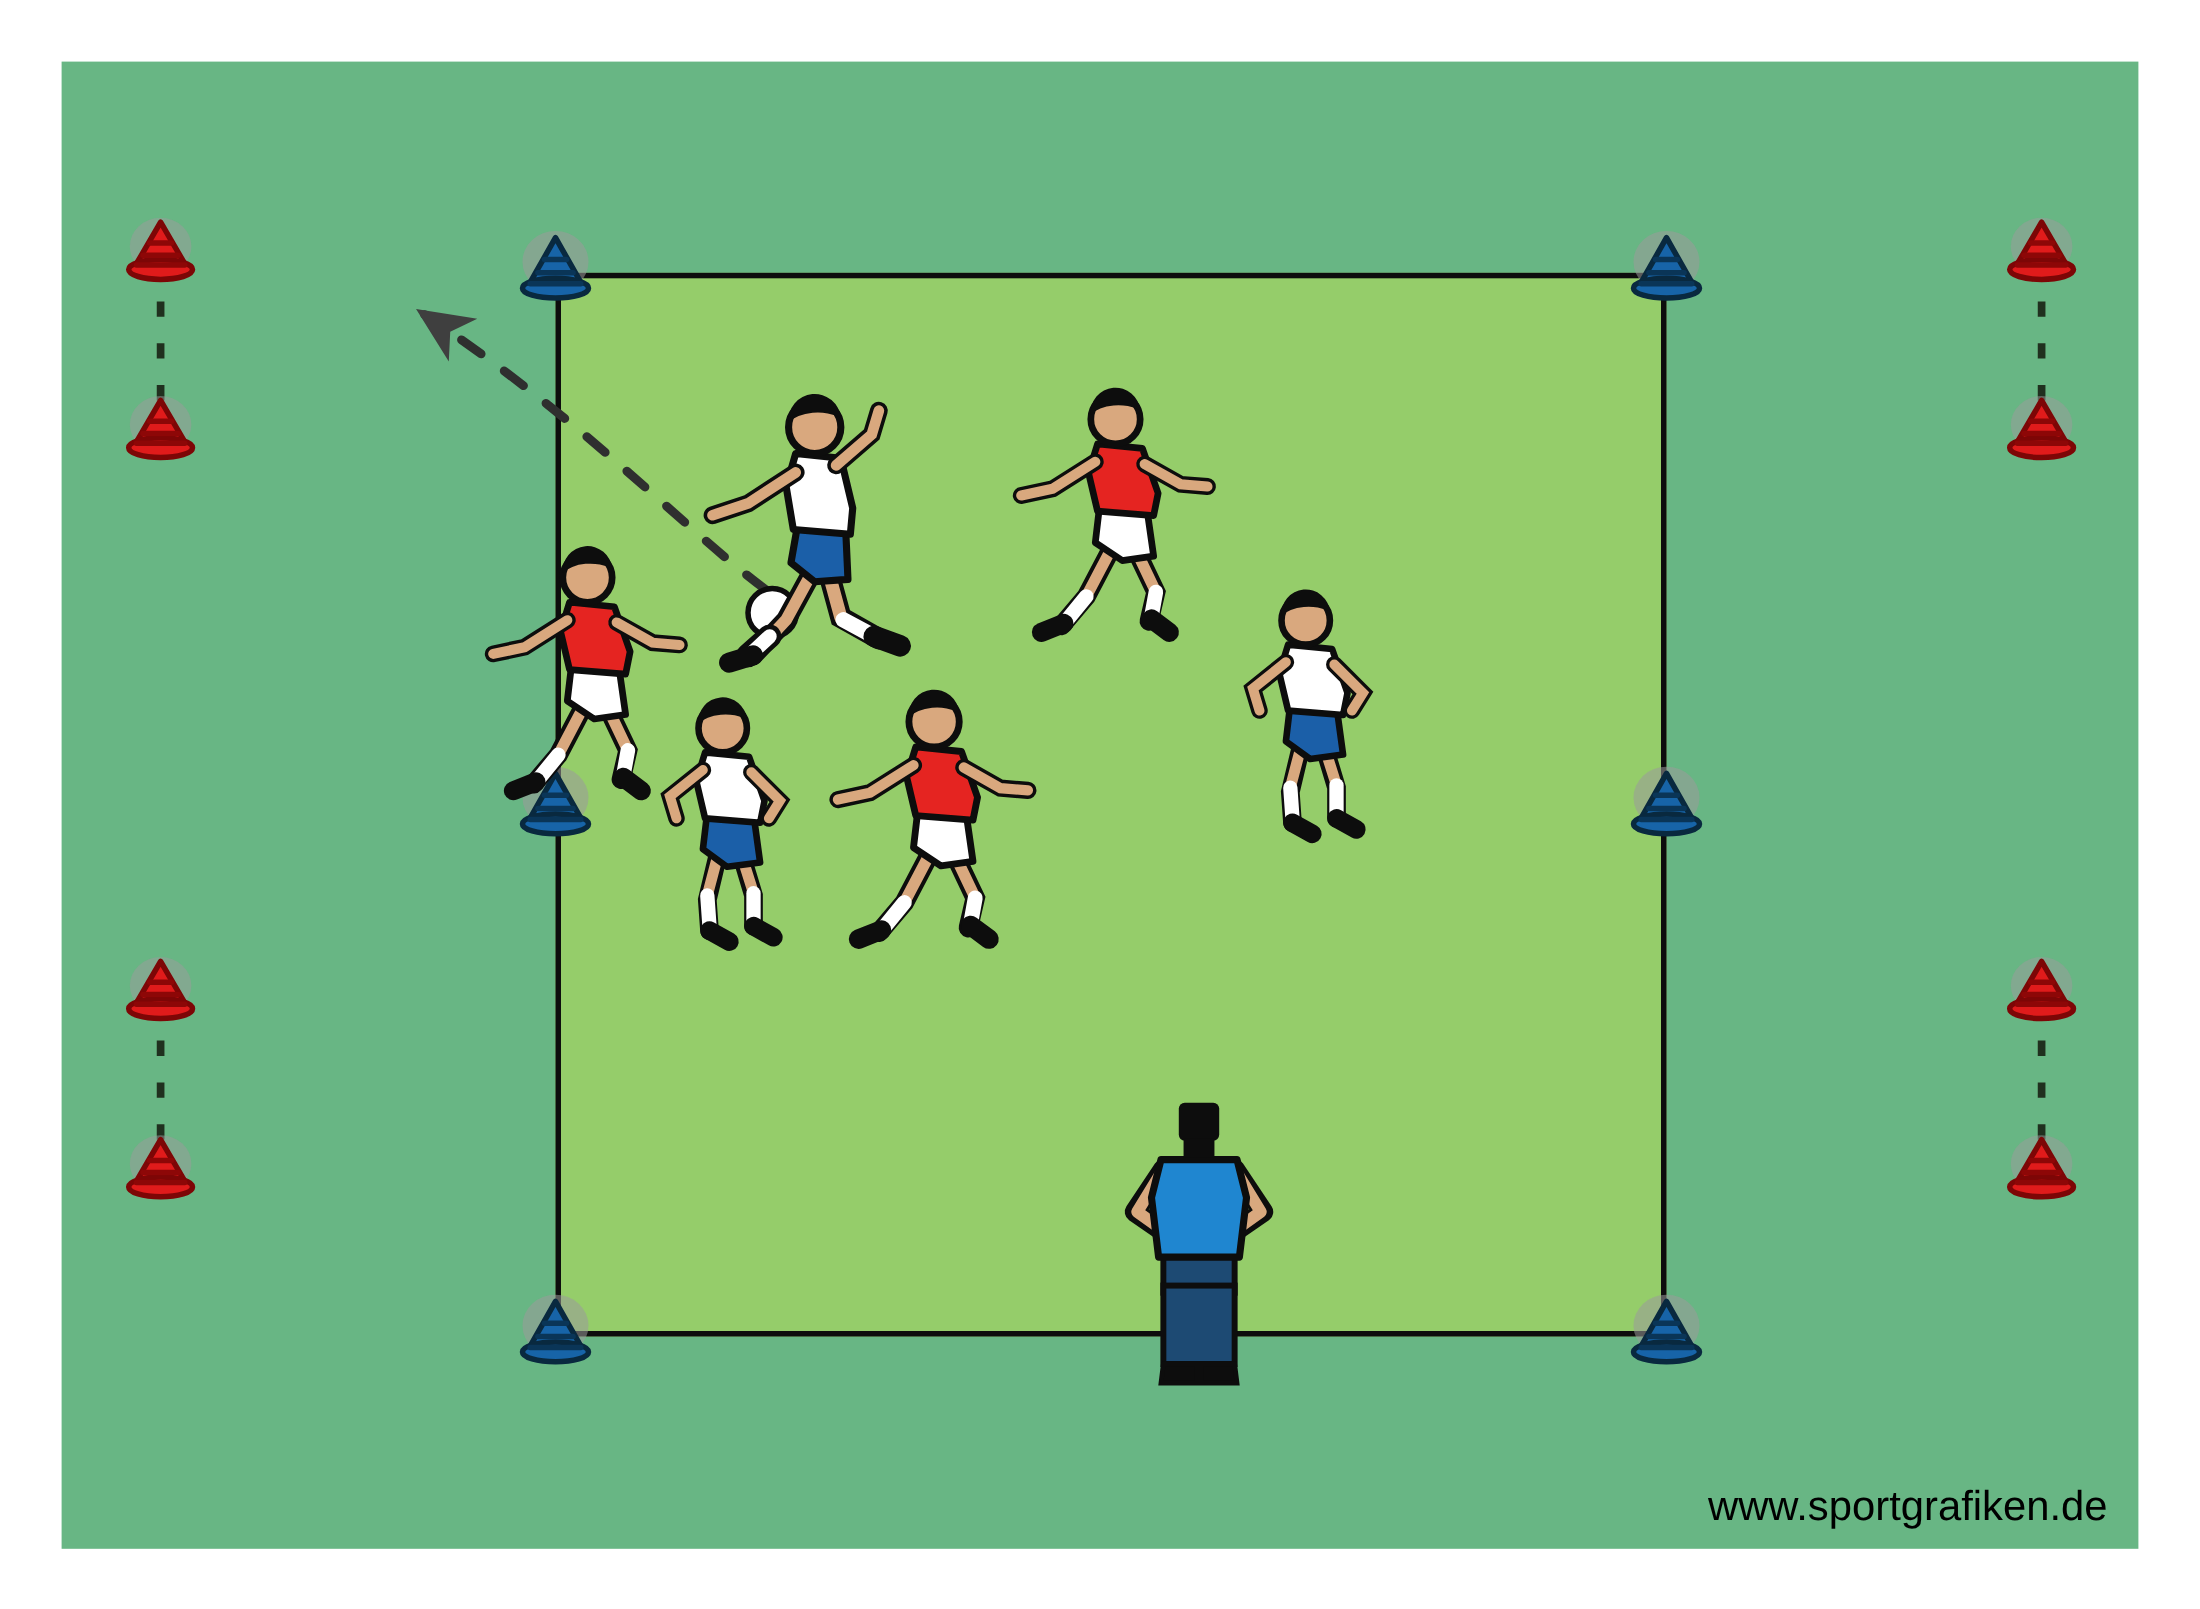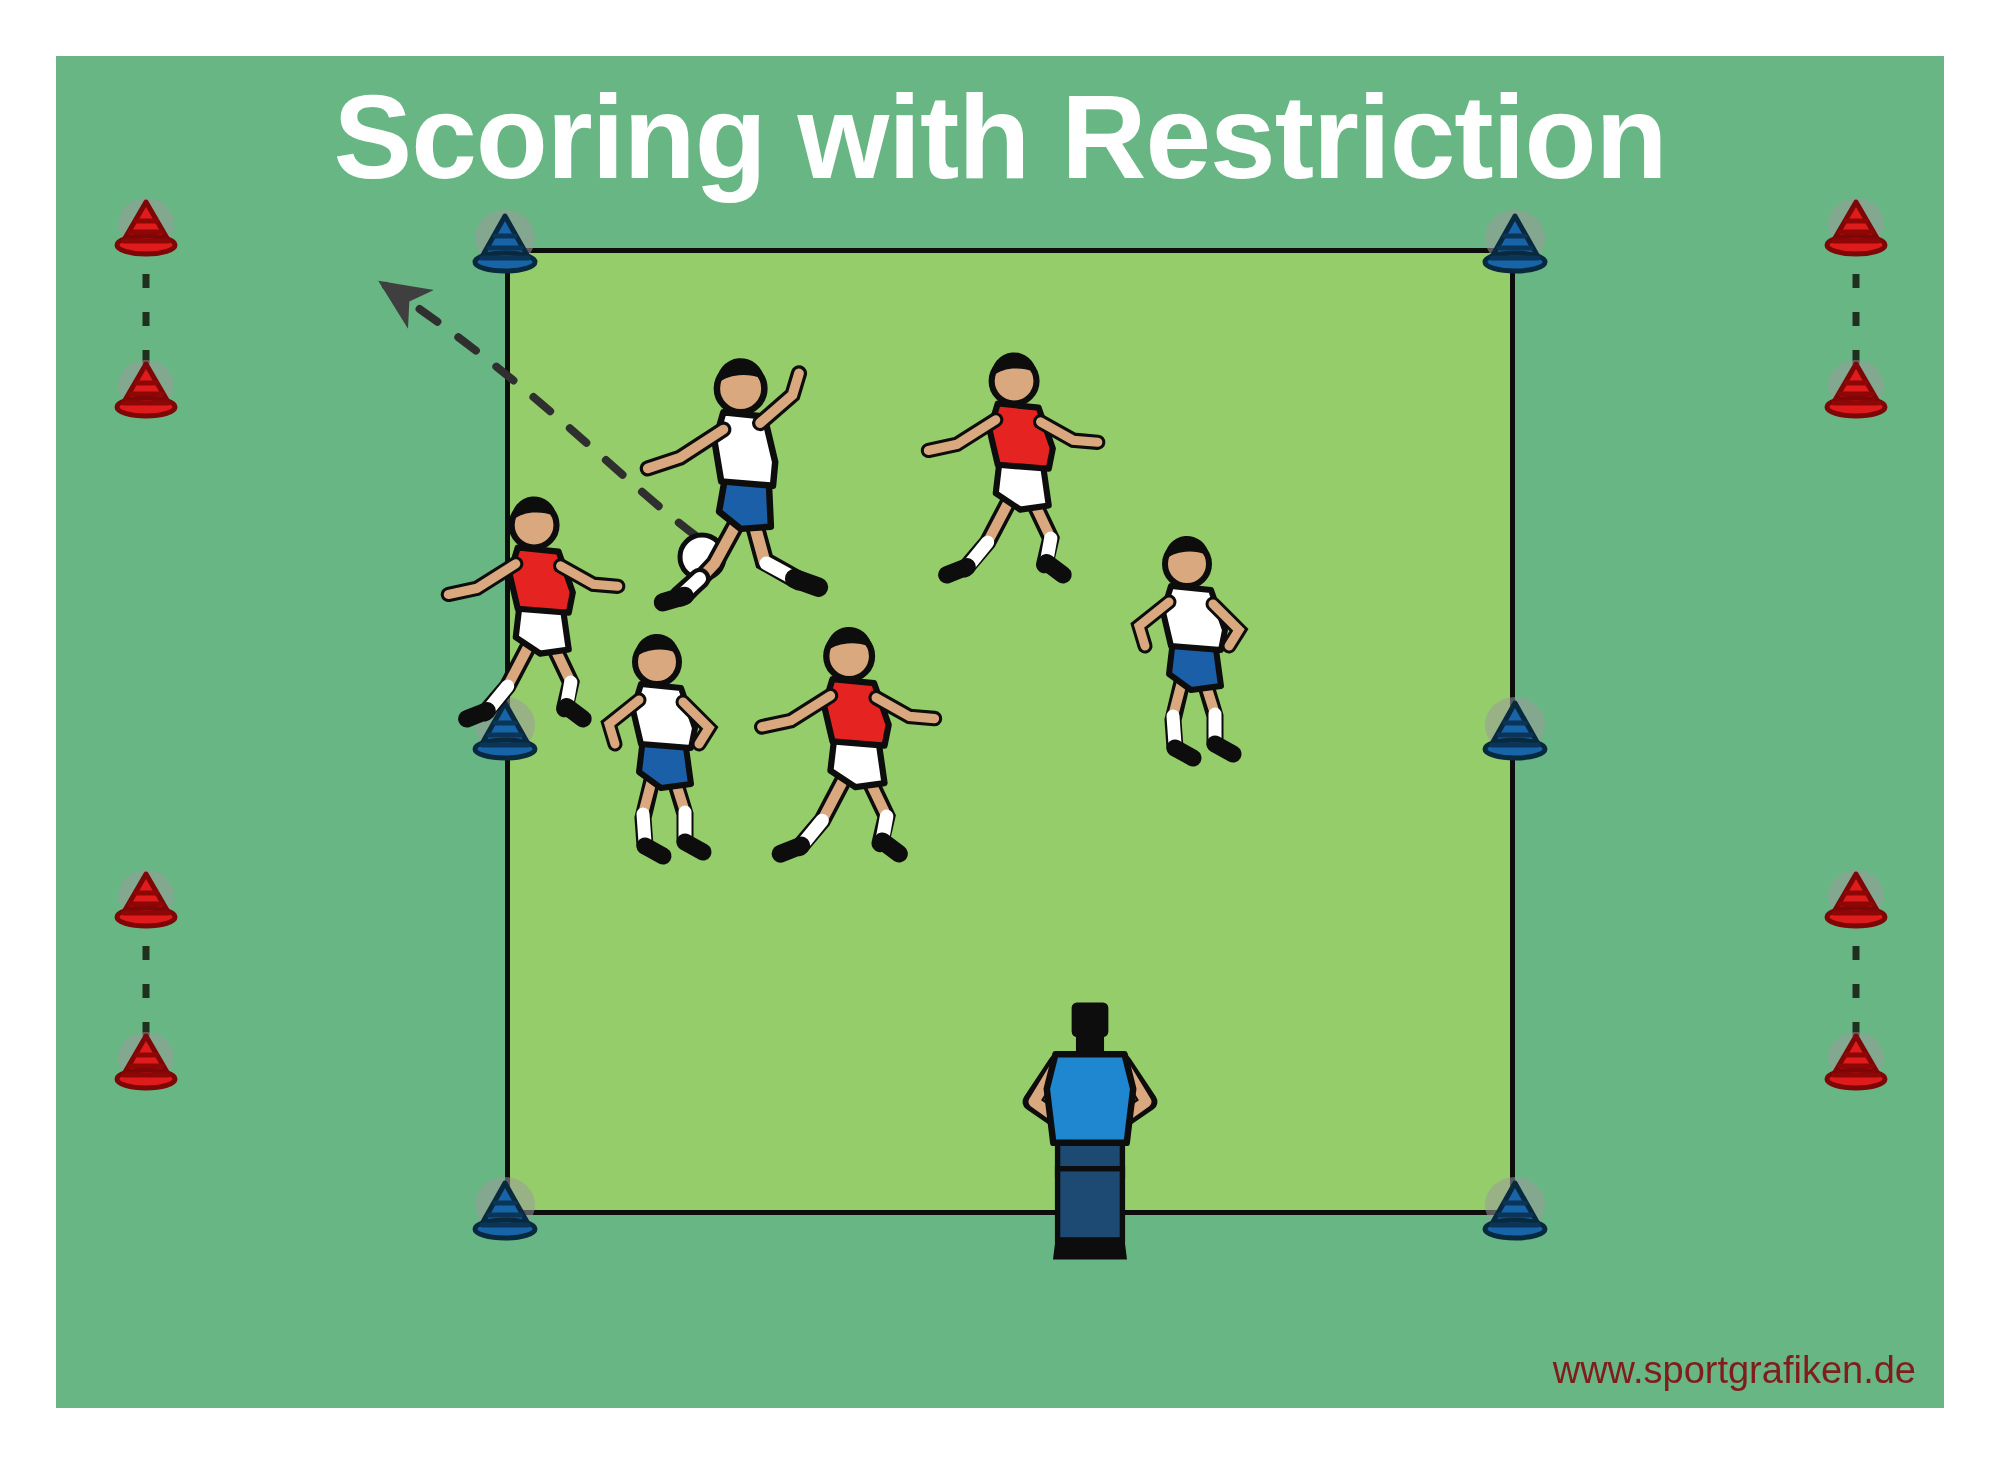--- a/index.html
+++ b/index.html
@@ -61,37 +61,36 @@
     width: 1888px;
     height: 1352px;
     pointer-events: none;
   }
   #watermark {
     position: absolute;
     right: 28px;
     bottom: 16px;
     font-family: "Liberation Sans", sans-serif;
     font-size: 38px;
-    color: #7f1d1d;
+    color: #000000;
     letter-spacing: 0px;
     white-space: nowrap;
     user-select: none;
   }
   .hit {
     position: absolute;
   }
 </style>
 </head>
 <body>
 
 <div id="page" data-name="diagram-page">
 
   <div id="board" data-name="drill-board">
 
-    <div id="title" data-name="page-title">Scoring with Restriction</div>
 
     <div id="pitch" data-name="playing-area"></div>
 
     <svg class="svg-layer" data-name="diagram-graphics" viewBox="0 0 1888 1352" width="1888" height="1352" xmlns="http://www.w3.org/2000/svg">
 
       <defs>
 
         <g id="cone-blue">
           <ellipse cx="0" cy="-10" rx="30" ry="28" fill="#9b9b9b" opacity="0.55"></ellipse>
           <path d="M0,-32 L26,14 L-26,14 Z" fill="#1764a8" stroke="#09293f" stroke-width="5" stroke-linejoin="round"></path>

